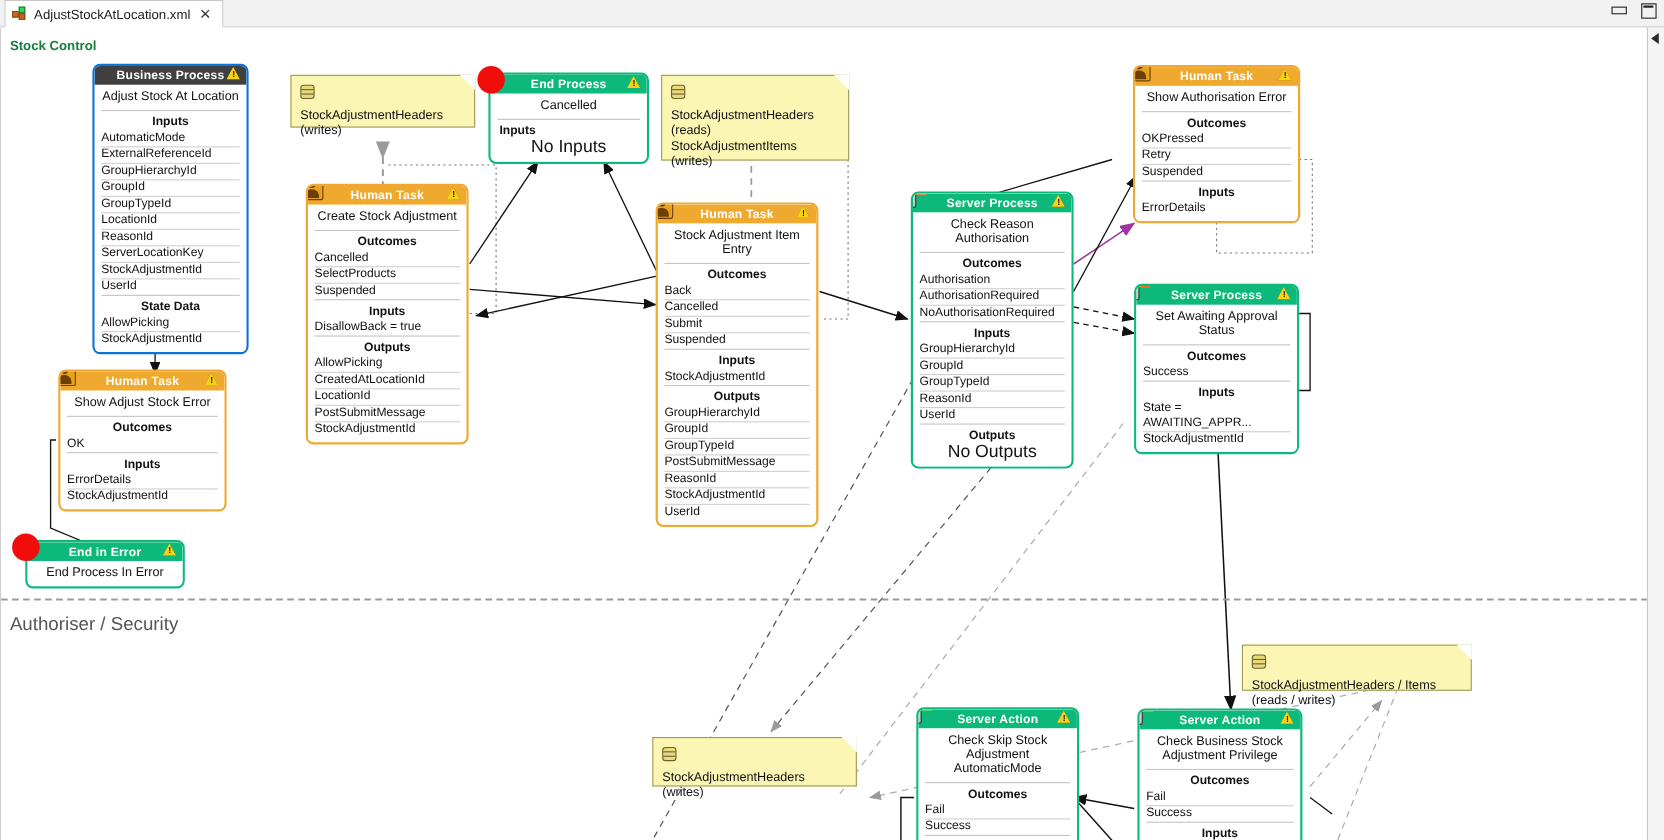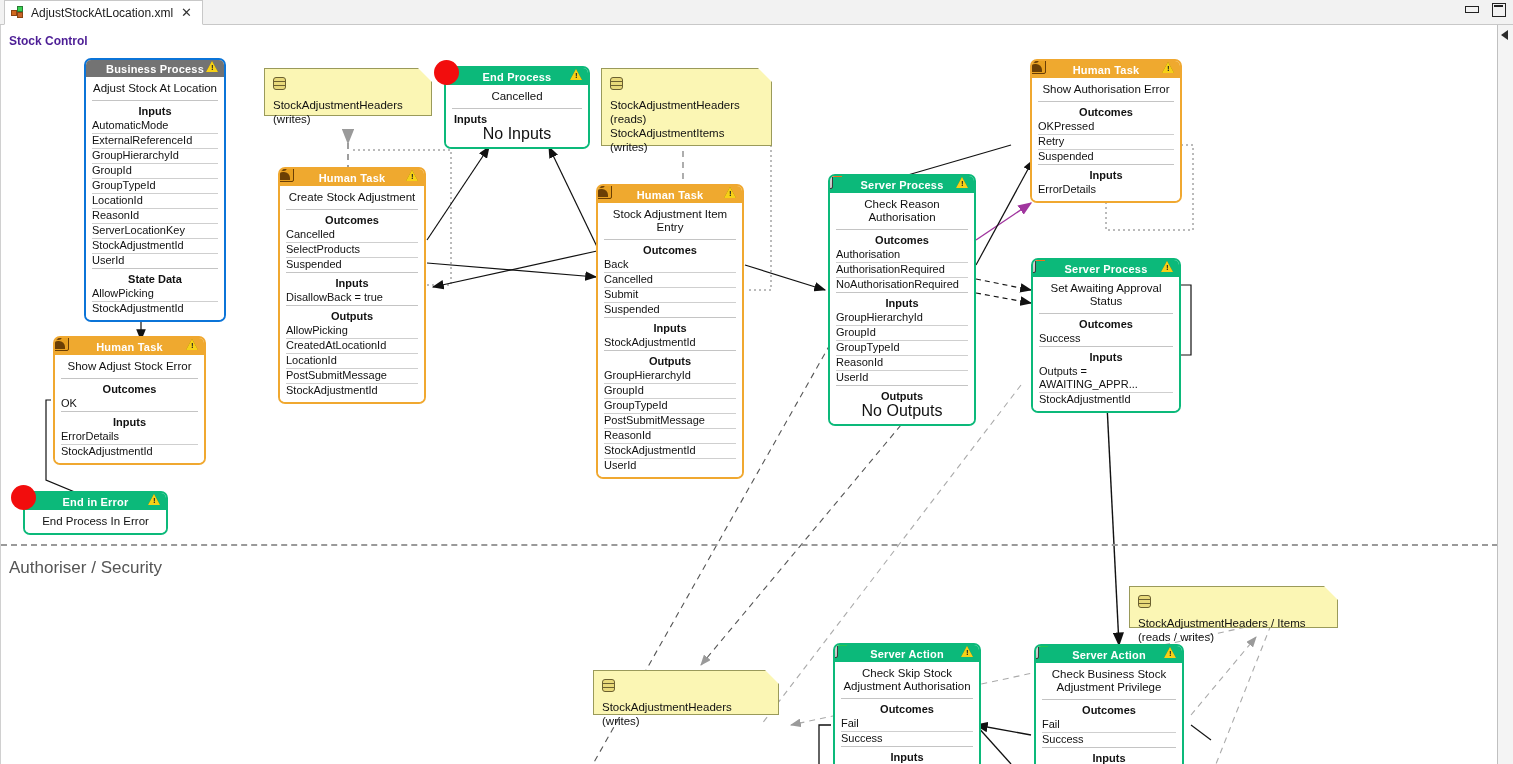--- a/index.html
+++ b/index.html
@@ -54,21 +54,21 @@
     border-top: 5px solid transparent; border-bottom: 5px solid transparent;
     border-right: 7px solid #2b2b2b; cursor: pointer;
   }
 
   svg.wires { position: absolute; left: 0; top: 0; width: 1497px; height: 739px; pointer-events: none; }
 
   
   .lane-div { position: absolute; left: 0; width: 1497px; height: 0;
               border-top: 2px dashed #9a9a9a; }
   .lane-label { position: absolute; font-size: 17px; color: #555; }
-  .lane-title { position: absolute; font-size: 12px; font-weight: bold; color: #4c1d95; }
+  .lane-title { position: absolute; font-size: 12px; font-weight: bold; color: #15803d; }
 
   
   .node {
     position: absolute; background: #ffffff;
     border-radius: 7px; overflow: hidden;
     font-size: 11px; color: #111;
   }
   .node .hdr {
     height: 17px; display: flex; align-items: center; justify-content: center;
     position: relative;
@@ -86,21 +86,21 @@
     text-align: center; font-weight: bold; font-size: 11px;
     border-top: 1px solid #c4c4c4; padding: 4px 0 2px; margin-bottom: 0;
   }
   .row { font-size: 11px; line-height: 13px; padding: 0 0 1px 0; border-bottom: 1px solid #cfcfcf; }
   .row:last-child { border-bottom: none; }
   .rowc { font-size: 16px; line-height: 13px; text-align: center; padding: 0 0 3px; }
   .sect.pad-b { padding-bottom: 4px; }
 
   
   .n-blue  { border: 2px solid #0b74d8; }
-  .n-blue  .hdr { background: #737373; }
+  .n-blue  .hdr { background: #404040; }
   .n-green { border: 2px solid #0cb97a; }
   .n-green .hdr { background: #0cb97a; }
   .n-orange{ border: 2px solid #f0a830; }
   .n-orange .hdr { background: #efa92f; }
 
   
   .warn { width: 13px; height: 12px; position: relative; display: inline-block; }
   .warn::after {
     content: ""; position: absolute; left: 0; top: 0;
     border-left: 6.5px solid transparent; border-right: 6.5px solid transparent;
@@ -502,21 +502,21 @@
         <span class="warn"></span>
       </div>
       <div class="body">
         <div class="title">Set Awaiting Approval Status</div>
         <div class="sect">
           <div class="sect-hd">Outcomes</div>
           <div class="row">Success</div>
         </div>
         <div class="sect pad-b">
           <div class="sect-hd">Inputs</div>
-          <div class="row">Outputs = AWAITING_APPR...</div>
+          <div class="row">State = AWAITING_APPR...</div>
           <div class="row">StockAdjustmentId</div>
         </div>
       </div>
     </div>
 
     <div class="note" style="left:1128px; top:561px; width:209px; height:42px;">
       <span class="fold"></span>
       <div class="inner">
         <span class="db-icon">
             <span class="c"></span>
@@ -540,21 +540,21 @@
     <div class="node n-green" style="left:832px; top:618px; width:148px;">
       <span class="badge-server chip-green">
           <span class="tower"></span>
           <span class="chip"></span>
         </span>
       <div class="hdr">
         <span>Server Action</span>
         <span class="warn"></span>
       </div>
       <div class="body">
-        <div class="title">Check Skip Stock Adjustment Authorisation</div>
+        <div class="title">Check Skip Stock Adjustment AutomaticMode</div>
         <div class="sect">
           <div class="sect-hd">Outcomes</div>
           <div class="row">Fail</div>
           <div class="row">Success</div>
         </div>
         <div class="sect pad-b">
           <div class="sect-hd">Inputs</div>
 
         </div>
       </div>

